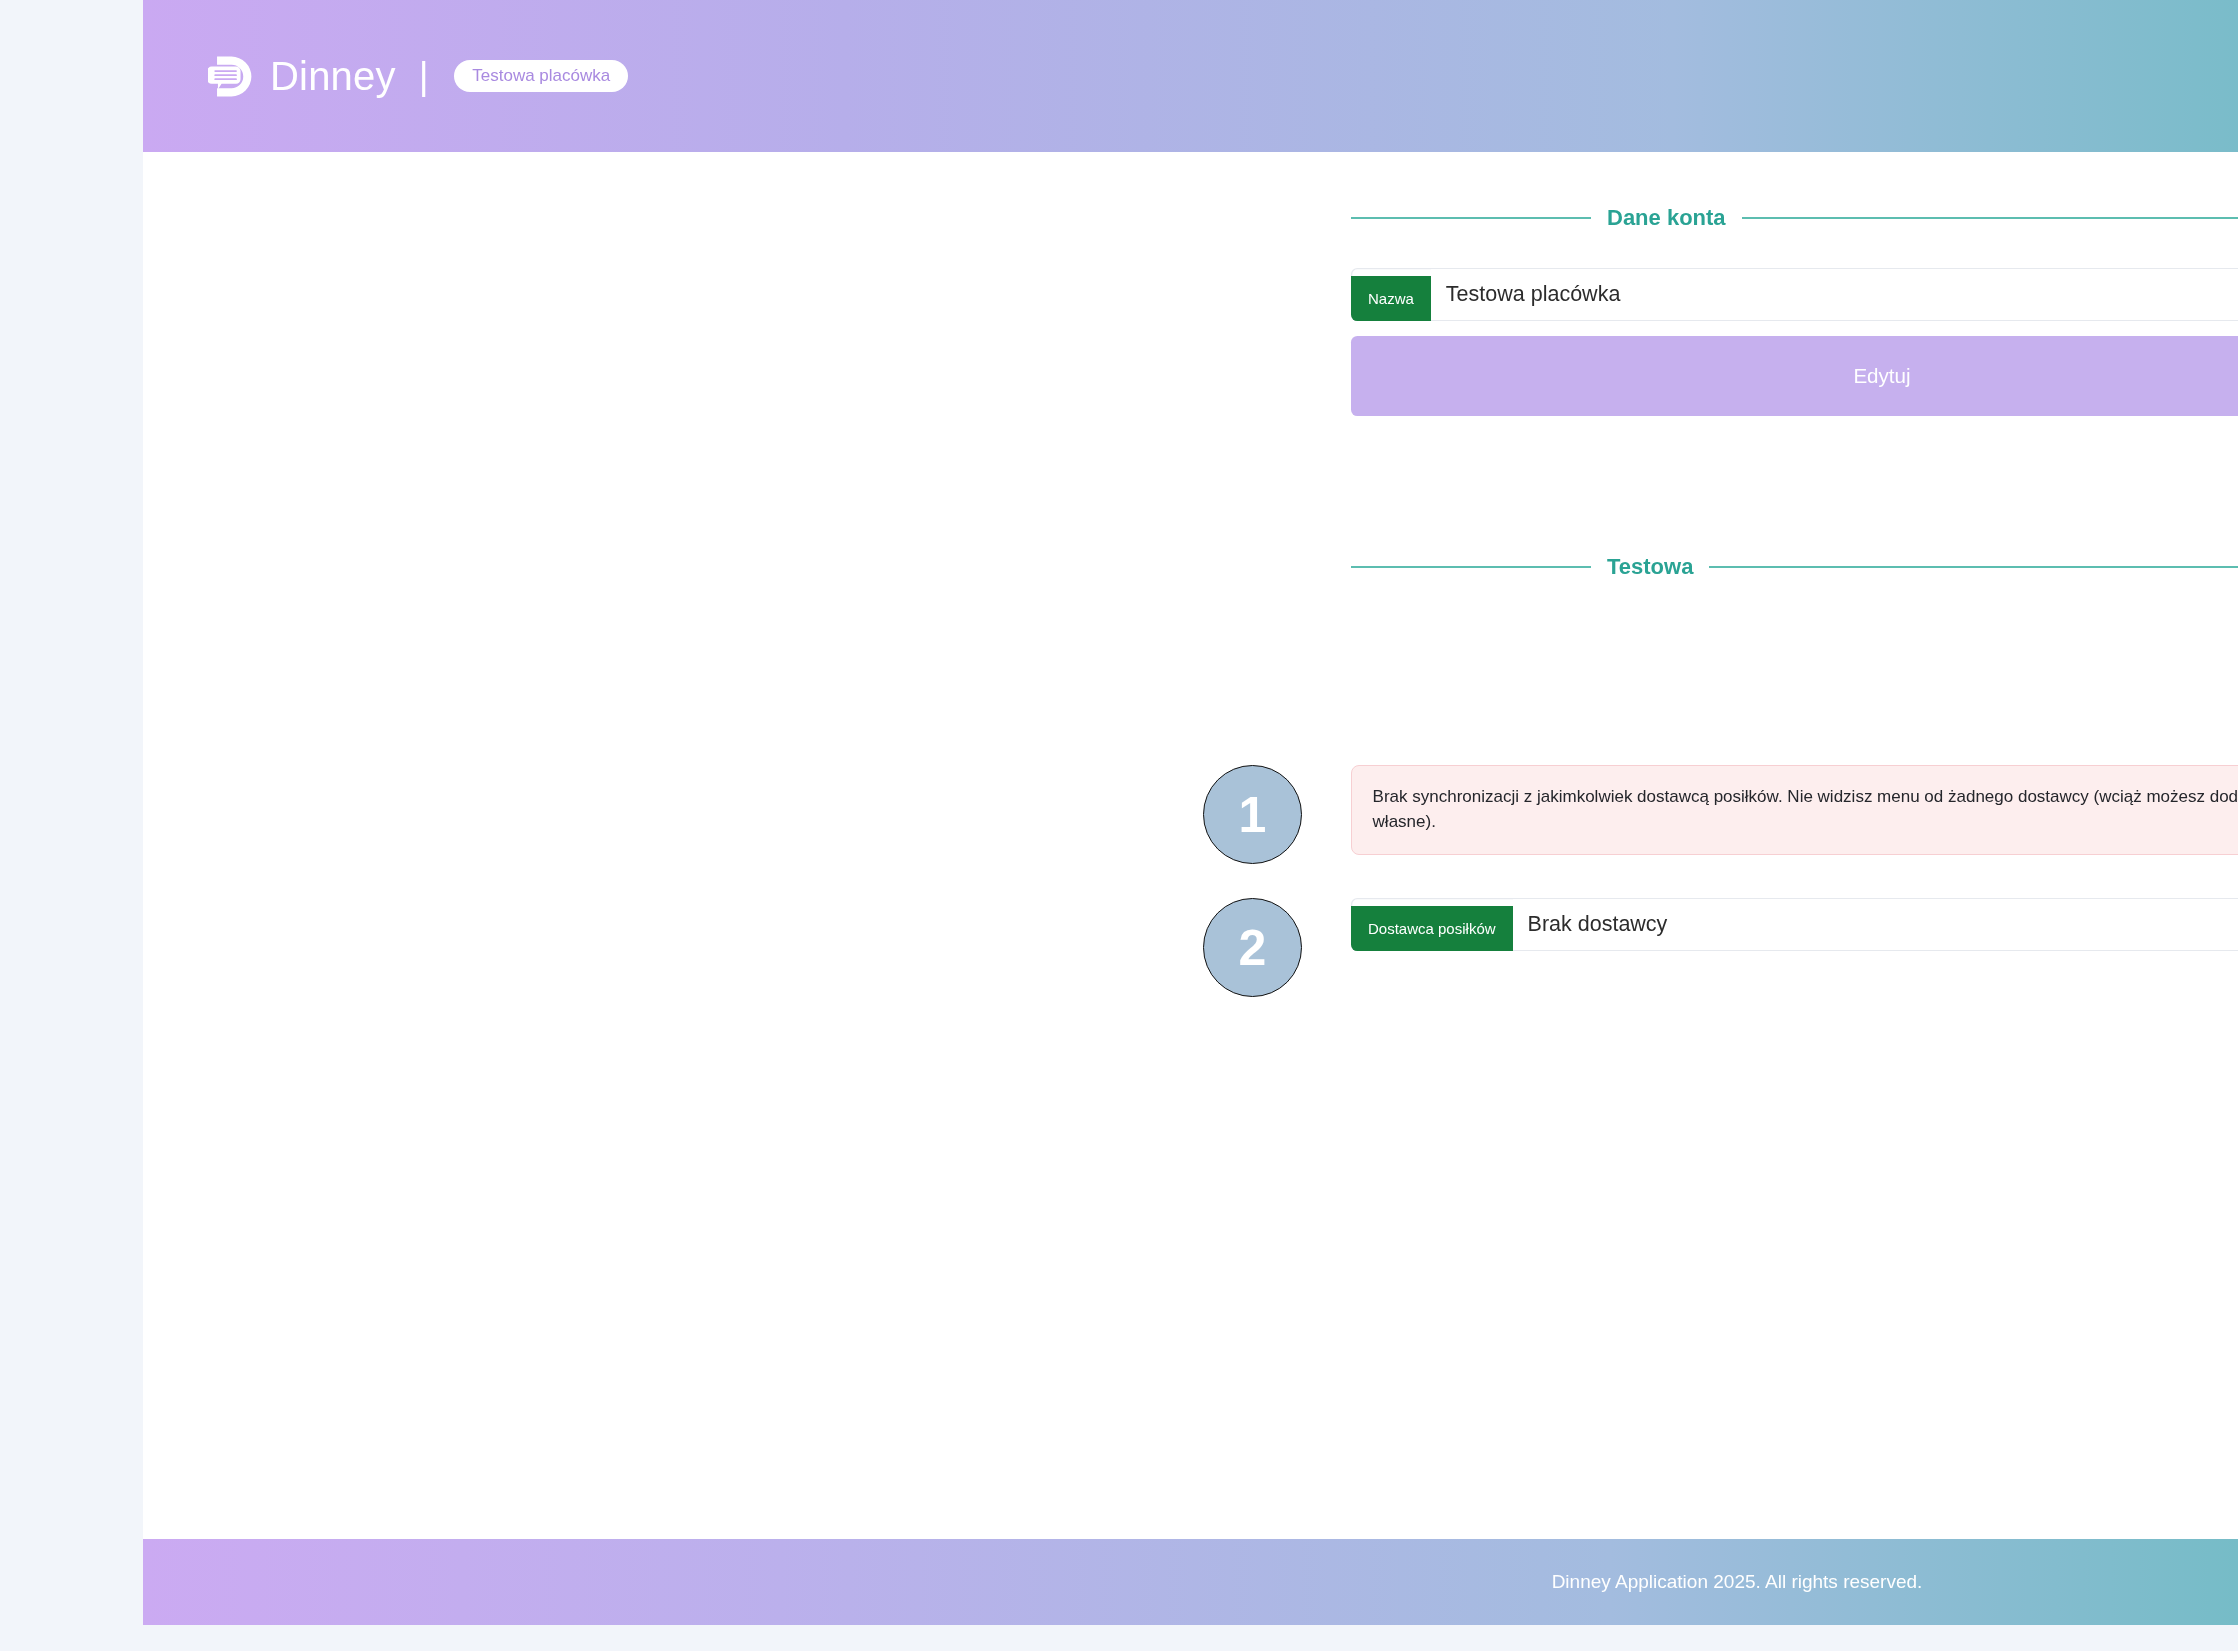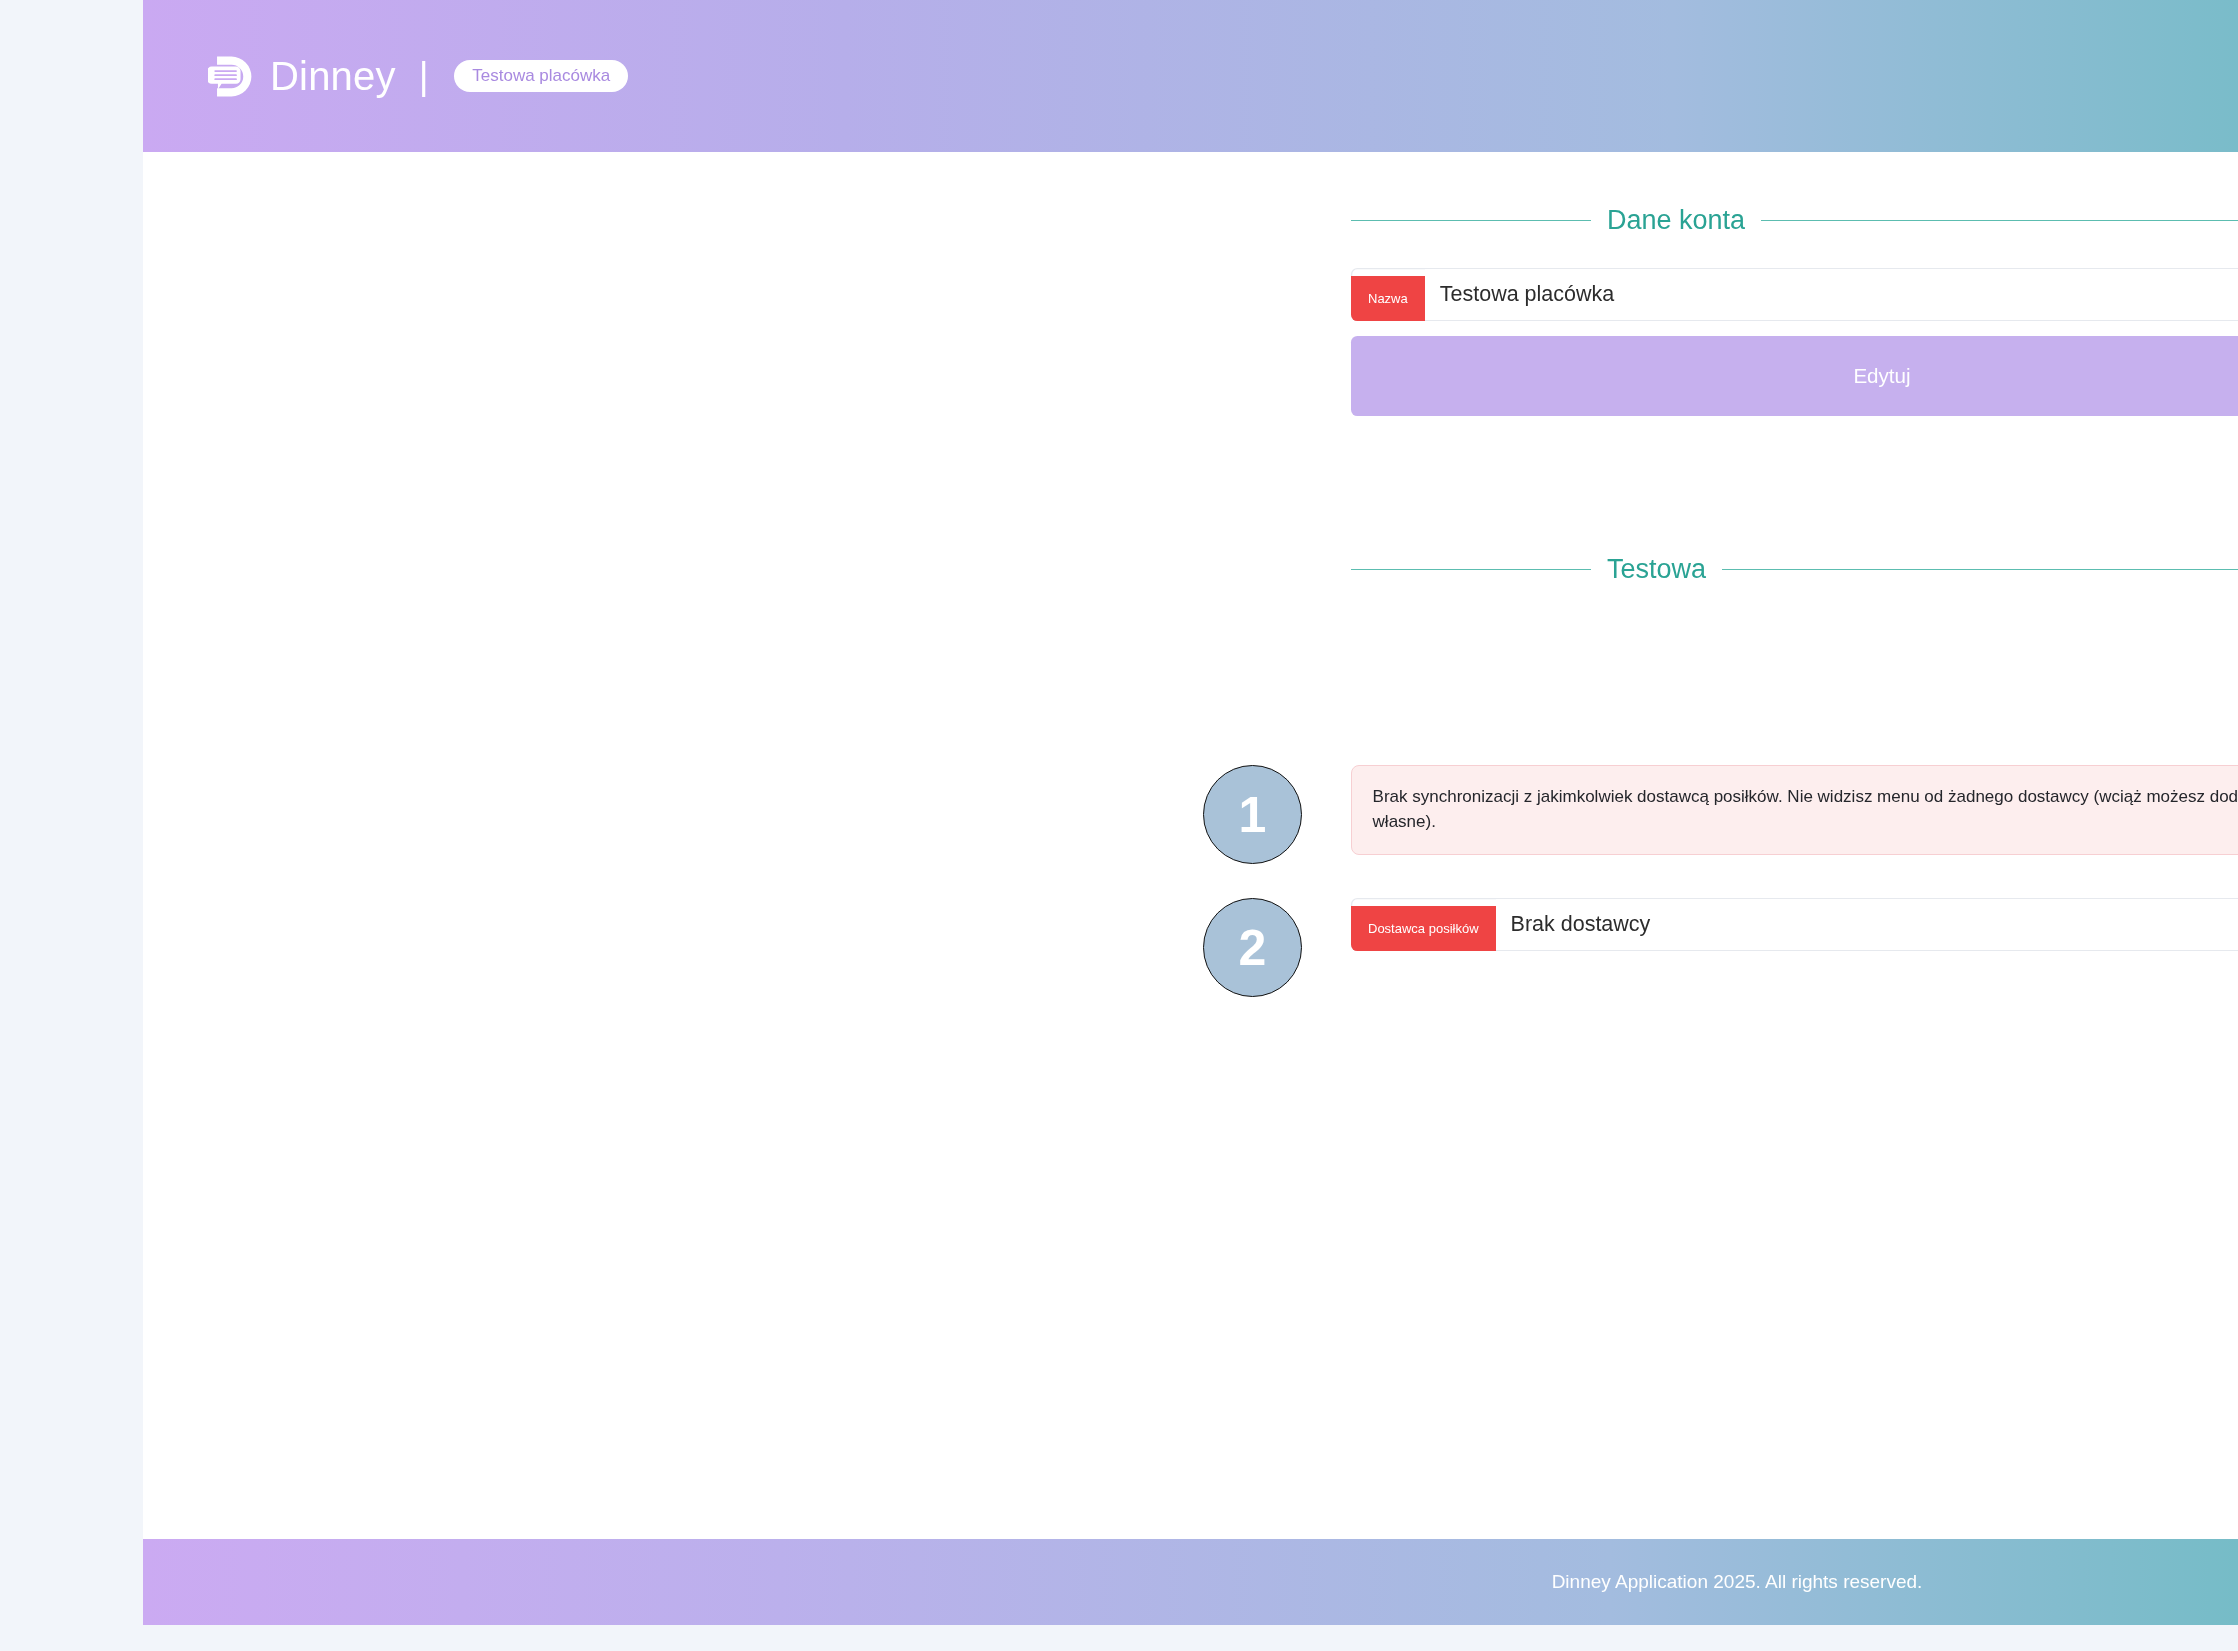--- a/index.html
+++ b/index.html
@@ -95,39 +95,39 @@
     width: 1062px;
   }
   .section-head .rule {
     flex: 1 1 auto;
     height: 1.3px;
     background: #5cbdb0;
   }
   .section-head .rule.short { flex: 0 0 240px; }
   .section-title {
     color: #2aa394;
-    font-size: 27px;
-    font-weight: 400;
+    font-size: 22px;
+    font-weight: 700;
     white-space: nowrap;
   }
 
   
   .input-group {
     display: flex;
     align-items: stretch;
     width: 1062px;
     border-radius: 6.3px;
     overflow: hidden;
     box-shadow: 0 0 0 1.3px #e6e9ee inset;
     background: #ffffff;
   }
   .ig-label {
-    background: #ef4444;
-    color: #ffffff;
-    font-size: 13px;
+    background: #15803d;
+    color: #ffffff;
+    font-size: 15px;
     display: flex;
     align-items: center;
     padding: 0 17px;
     white-space: nowrap;
     line-height: 1;
     margin-top: 8px;
   }
   .ig-value {
     flex: 1 1 auto;
     background: #ffffff;

